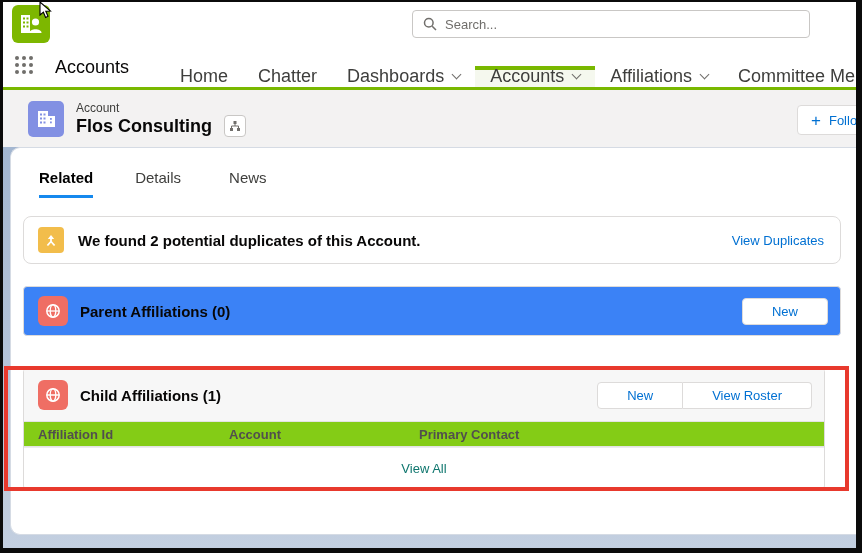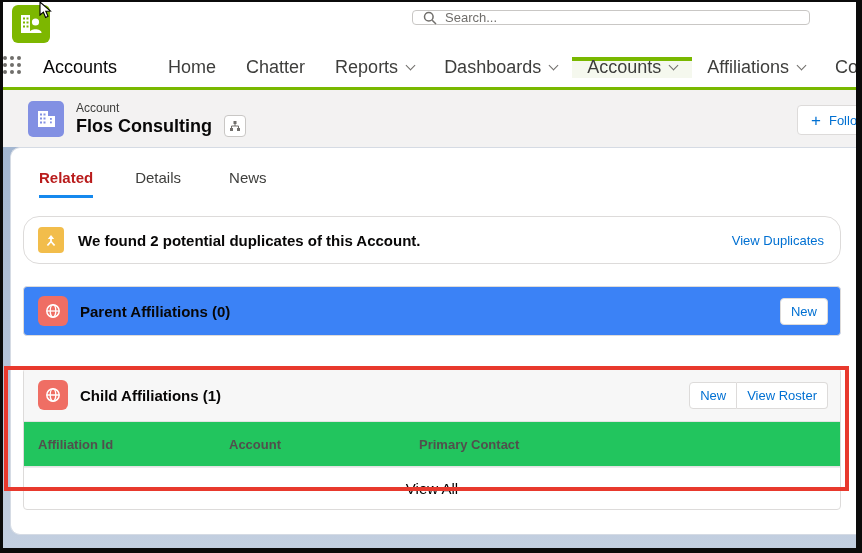--- a/index.html
+++ b/index.html
@@ -6,30 +6,30 @@
   html,body { width:862px; height:553px; background:#cfcfcf; font-family:"Liberation Sans", sans-serif; }
   .frame { position:relative; width:862px; height:553px; background:#fff; overflow:hidden;
            border-left:3px solid #0b0b0b; border-right:6px solid #0b0b0b;
            border-top:2px solid #0b0b0b; border-bottom:5px solid #0b0b0b; }
 
   
   .gheader { position:relative; height:45px; background:#fff; }
   .app-logo { position:absolute; left:9px; top:3px; width:38px; height:38px; border-radius:6px;
               background:#7DB700; display:flex; align-items:center; justify-content:center; }
   .cursor { position:absolute; left:36px; top:-1px; z-index:30; }
-  .searchbox { position:absolute; left:409px; top:8px; width:398px; height:15px;
+  .searchbox { position:absolute; left:409px; top:8px; width:398px; height:28px;
                border:1px solid #c9c7c5; border-radius:4px; background:#fff;
                display:flex; align-items:center; padding:0 10px; gap:8px; }
   .searchbox input { border:none; outline:none; flex:1; font-size:13px; color:#444;
                      font-family:"Liberation Sans", sans-serif; background:transparent; }
   .searchbox input::placeholder { color:#706e6b; }
 
   
   .navbar { height:43px; background:#fff; border-bottom:3px solid #79B800;
-            display:flex; align-items:center; padding-left:0; }
+            display:flex; align-items:flex-end; padding-left:12px; }
   .waffle { align-self:center; width:22px; height:22px; display:grid;
             grid-template-columns:repeat(3,4px); grid-template-rows:repeat(3,4px);
             gap:3px; margin-right:22px; cursor:pointer; }
   .waffle i { width:4px; height:4px; border-radius:50%; background:#706e6b; }
   .appname { align-self:center; font-size:18px; color:#080707; margin-right:36px; white-space:nowrap; }
   .navtabs { display:flex; align-items:stretch; }
   .navtab { display:flex; align-items:center; gap:9px; padding:0 15px; font-size:18px;
             color:#3e3e3c; white-space:nowrap; cursor:pointer; }
   .navtab.selected { background:#f5f8ee; box-shadow: inset 0 4px 0 #79B800; }
   .chev { display:inline-block; width:7px; height:7px; border-right:1.6px solid #706e6b;
@@ -52,63 +52,63 @@
                 color:#0070D2; font-size:13px; cursor:pointer; }
   .follow-plus { font-size:17px; line-height:1; }
 
   
   .main { position:relative; height:401px; background:linear-gradient(180deg,#a3b6d0,#c3cfe0); }
   .card { position:absolute; left:7px; right:0; top:0; bottom:13px; background:#fff;
           border:1px solid #d5dbe4; border-right:none; border-radius:10px 0 0 10px; overflow:hidden; }
 
   .tabstrip { display:flex; align-items:flex-end; height:50px; padding-left:28px; }
   .rtab { font-size:15px; color:#3e3e3c; padding-bottom:12px; cursor:pointer; }
-  .rtab.active { font-weight:bold; color:#b91c1c; border-bottom:3px solid #1589EE; padding-bottom:9px; }
+  .rtab.active { font-weight:bold; color:#000000; border-bottom:3px solid #1589EE; padding-bottom:9px; }
   .rtab.t0 { margin-right:42px; } .rtab.t1 { margin-right:48px; }
 
-  .banner { margin:18px 15px 0 12px; height:48px; border:1px solid #dddbda; border-radius:16px;
+  .banner { margin:18px 15px 0 12px; height:48px; border:1px solid #dddbda; border-radius:8px;
             display:flex; align-items:center; padding:0 16px 0 14px; background:#fff; }
   .merge-ic { width:26px; height:26px; border-radius:4px; background:#F2BD4B; flex:0 0 auto;
               display:flex; align-items:center; justify-content:center; }
   .banner-msg { margin-left:14px; font-size:15px; font-weight:bold; color:#080707; }
   .banner-link { margin-left:auto; font-size:13px; color:#0070D2; cursor:pointer; text-decoration:none; }
 
   .seccard { margin:22px 15px 0 12px; height:50px; border:1px solid #dddbda; border-radius:4px;
              background:#3b82f6; display:flex; align-items:center; padding:0 12px 0 14px; }
   .globe-ic { width:30px; height:30px; border-radius:6px; background:#EF6E64; flex:0 0 auto;
               display:flex; align-items:center; justify-content:center; }
   .sec-title { margin-left:12px; font-size:15px; font-weight:bold; color:#080707; }
   .btn { background:#fff; border:1px solid #dddbda; border-radius:4px; color:#0070D2;
-         font-size:13px; padding:5px 10px; cursor:pointer; font-family:"Liberation Sans", sans-serif; }
+         font-size:13px; padding:5px 29px; cursor:pointer; font-family:"Liberation Sans", sans-serif; }
   .sec-actions { margin-left:auto; display:flex; }
   .btn-group .btn { border-radius:0; border-left-width:0; }
   .btn-group .btn:first-child { border-radius:4px 0 0 4px; border-left-width:1px; }
   .btn-group .btn:last-child { border-radius:0 4px 4px 0; }
 
-  .childcard { margin:32px 15px 0 12px; border:1px solid #dddbda; border-radius:4px;
+  .childcard { margin:32px 31px 0 12px; border:1px solid #dddbda; border-radius:4px;
                background:#fff; overflow:hidden; }
   .childhead { height:52px; background:#f7f7f7; display:flex; align-items:center; padding:0 12px 0 14px; }
   .grid { display:grid; grid-template-columns:191px 190px 190px 1fr 46px; align-items:center;
           padding-left:14px; }
-  .thead { height:46px; background:#22c55e; border-top:1px solid #e3e3e3; border-bottom:1px solid #e3e3e3; }
+  .thead { height:26px; background:#84cc16; border-top:1px solid #e3e3e3; border-bottom:1px solid #e3e3e3; }
   .thead span { font-size:13px; font-weight:bold; color:#514f4d; }
   .trow { height:34px; background:#fff; }
   .cell-link { font-size:13px; color:#0070D2; text-decoration:none; cursor:pointer; }
   .cell-link.dotted { text-decoration:underline dotted; text-underline-offset:3px; }
   .checkbox { width:15px; height:15px; border:1px solid #b5b3b1; border-radius:2px;
               background:#f2f2f2; position:relative; }
   .checkbox.checked::after { content:"\2713"; position:absolute; left:1.5px; top:-1px;
               font-size:12px; color:#8f8f8f; }
   .rowact { width:26px; height:20px; border:1px solid #c9c7c5; border-radius:3px; background:#fff;
             display:flex; align-items:center; justify-content:center; cursor:pointer; justify-self:end;
             margin-right:8px; }
   .caret { width:0; height:0; border-left:4px solid transparent; border-right:4px solid transparent;
            border-top:5px solid #444; }
   .cfooter { height:42px; border-top:1px solid #ececec; display:flex; align-items:center; justify-content:center; }
-  .viewall { font-size:15px; color:#000000; cursor:pointer; text-decoration:none; }
+  .viewall { font-size:13px; color:#0f766e; cursor:pointer; text-decoration:none; }
 
   .red-annotation { position:absolute; left:1px; top:219px; width:845px; height:125px;
                     border:4px solid #E8392D; z-index:20; pointer-events:none; }
 </style>
 </head>
 <body>
 
 <div class="frame">
 
   <div class="gheader">
@@ -151,24 +151,20 @@
         <i></i>
         <i></i>
     </div>
     <div class="appname">Accounts</div>
     <div class="navtabs">
       <div class="navtab">
         <span>Home</span>
         </div>
       <div class="navtab">
         <span>Chatter</span>
-        </div>
-      <div class="navtab">
-        <span>Reports</span>
-        <span class="chev"></span>
         </div>
       <div class="navtab">
         <span>Dashboards</span>
         <span class="chev"></span>
         </div>
       <div class="navtab selected">
         <span>Accounts</span>
         <span class="chev"></span>
         </div>
       <div class="navtab">

